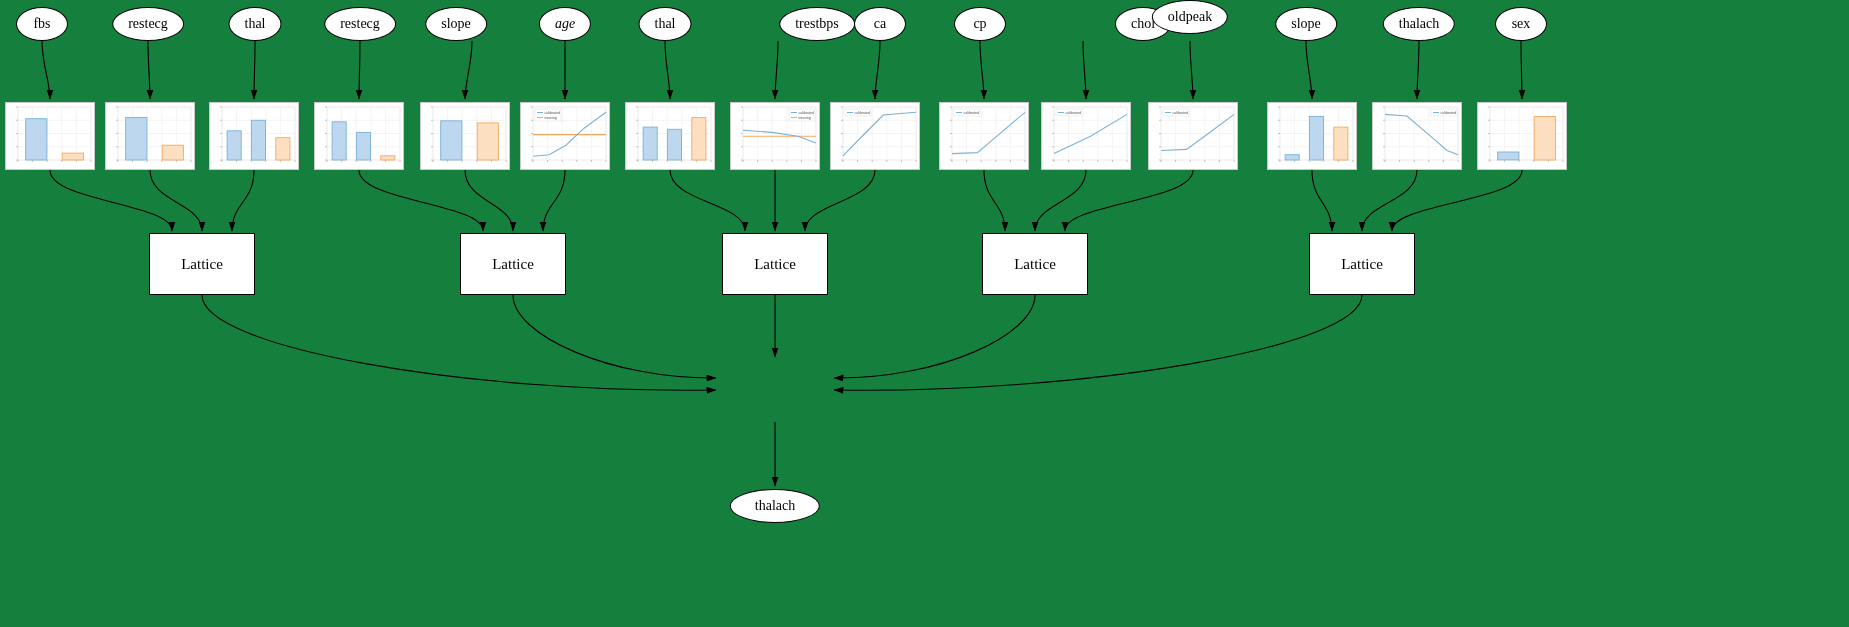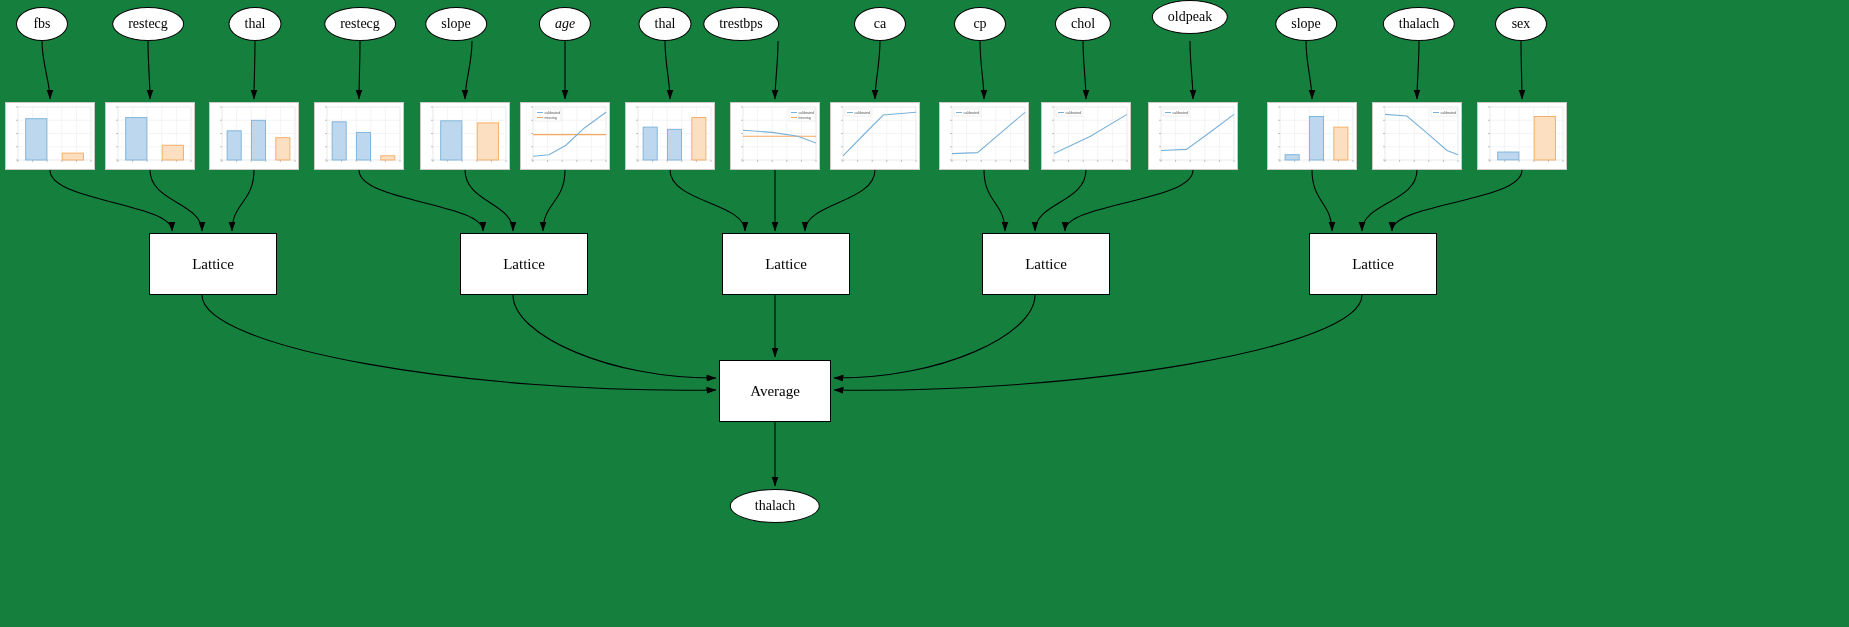--- a/index.html
+++ b/index.html
@@ -6,21 +6,21 @@
   body{background:#ffffff}
   #diagram{position:relative;width:1849px;height:627px;background:#15803d;
            font-family:"Liberation Serif","DejaVu Serif",serif;overflow:hidden}
   #edges{position:absolute;left:0;top:0;width:1849px;height:627px}
   .edge{fill:none;stroke:#000;stroke-width:1.1}
   .node-ellipse{position:absolute;transform:translateX(-50%);height:34px;min-width:52px;
                 padding:0 15px;border:1.2px solid #000;border-radius:50%;background:#fff;
                 display:flex;align-items:center;justify-content:center;font-size:14px;color:#000;white-space:nowrap}
   .chart-box{position:absolute;width:90px;height:68px}
   .chart-box svg{display:block}
-  .node-box{position:absolute;width:128px;height:62px;border:1.2px solid #000;background:#fff;
+  .node-box{position:absolute;width:106px;height:62px;border:1.2px solid #000;background:#fff;
             display:flex;align-items:center;justify-content:center;font-size:15px;color:#000}
   #avg{left:719px;top:360px;width:112px}
   #out{left:775px;top:489px;padding:0 24px}
 </style>
 </head>
 <body>
 
 <div id="diagram">
   <svg id="edges">
     <defs>
@@ -271,21 +271,21 @@
           <line x1="27.6" y1="58" x2="27.6" y2="60" stroke="#999" stroke-width="0.6"></line>
           <line x1="42.2" y1="58" x2="42.2" y2="60" stroke="#999" stroke-width="0.6"></line>
           <line x1="56.8" y1="58" x2="56.8" y2="60" stroke="#999" stroke-width="0.6"></line>
           <line x1="71.4" y1="58" x2="71.4" y2="60" stroke="#999" stroke-width="0.6"></line>
           <line x1="86" y1="58" x2="86" y2="60" stroke="#999" stroke-width="0.6"></line>
           <rect x="18.1" y="25.1" width="14.1" height="32.9" fill="#bdd7ee" stroke="#7ab1d8" stroke-width="0.9"></rect>
           <rect x="42.4" y="27.3" width="14.1" height="30.7" fill="#bdd7ee" stroke="#7ab1d8" stroke-width="0.9"></rect>
           <rect x="66.8" y="15.6" width="14.1" height="42.4" fill="#fcdfc0" stroke="#f4a95f" stroke-width="0.9"></rect>
         </svg>
       </div>
-      <div class="node-ellipse" style="left: 741px; top: 7px; text-align: right;">
+      <div class="node-ellipse" style="left: 817px; top: 7px; text-align: right;">
         <span>trestbps</span>
       </div>
       <div class="chart-box" style="left: 730px; top: 102px;">
         <svg width="90" height="68" viewBox="0 0 90 68">
           <rect x="0.5" y="0.5" width="89" height="67" fill="#fff" stroke="#c9c9c9" stroke-width="1"></rect>
           <rect x="13" y="5" width="73" height="53" fill="#fff" stroke="#e4e4e4" stroke-width="0.8"></rect>
           <line x1="13" y1="18.25" x2="86" y2="18.25" stroke="#efefef" stroke-width="0.7"></line>
           <line x1="13" y1="31.5" x2="86" y2="31.5" stroke="#efefef" stroke-width="0.7"></line>
           <line x1="13" y1="44.75" x2="86" y2="44.75" stroke="#efefef" stroke-width="0.7"></line>
           <line x1="27.6" y1="5" x2="27.6" y2="58" stroke="#efefef" stroke-width="0.7"></line>
@@ -367,21 +367,21 @@
           <line x1="42.2" y1="58" x2="42.2" y2="60" stroke="#999" stroke-width="0.6"></line>
           <line x1="56.8" y1="58" x2="56.8" y2="60" stroke="#999" stroke-width="0.6"></line>
           <line x1="71.4" y1="58" x2="71.4" y2="60" stroke="#999" stroke-width="0.6"></line>
           <line x1="86" y1="58" x2="86" y2="60" stroke="#999" stroke-width="0.6"></line>
           <polyline points="13.0,51.6 38.5,50.6 64.1,28.8 86.0,10.3" fill="none" stroke="#7ab1d8" stroke-width="1.1"></polyline>
           <rect x="15" y="7" width="26" height="7" fill="#fff" stroke="#ddd" stroke-width="0.5"></rect>
           <line x1="17" y1="10.5" x2="23" y2="10.5" stroke="#7ab1d8" stroke-width="1"></line>
           <text x="24.5" y="11.8" font-size="3.6" fill="#555" font-family="Liberation Sans, sans-serif">calibrated</text>
         </svg>
       </div>
-      <div class="node-ellipse" style="left: 1083px; top: 7px;">
+      <div class="node-ellipse" style="left: 1143px; top: 7px;">
         <span>chol</span>
       </div>
       <div class="chart-box" style="left: 1041px; top: 102px;">
         <svg width="90" height="68" viewBox="0 0 90 68">
           <rect x="0.5" y="0.5" width="89" height="67" fill="#fff" stroke="#c9c9c9" stroke-width="1"></rect>
           <rect x="13" y="5" width="73" height="53" fill="#fff" stroke="#e4e4e4" stroke-width="0.8"></rect>
           <line x1="13" y1="18.25" x2="86" y2="18.25" stroke="#efefef" stroke-width="0.7"></line>
           <line x1="13" y1="31.5" x2="86" y2="31.5" stroke="#efefef" stroke-width="0.7"></line>
           <line x1="13" y1="44.75" x2="86" y2="44.75" stroke="#efefef" stroke-width="0.7"></line>
           <line x1="27.6" y1="5" x2="27.6" y2="58" stroke="#efefef" stroke-width="0.7"></line>
@@ -536,20 +536,17 @@
         <span>Lattice</span>
       </div>
       <div class="node-box" style="left: 982px; top: 233px;">
         <span>Lattice</span>
       </div>
       <div class="node-box" style="left: 1309px; top: 233px;">
         <span>Lattice</span>
       </div>
     </div>
 
-  <div class="node-box" id="avg">
-    <span>Average</span>
-  </div>
 
   <div class="node-ellipse" id="out">
     <span>thalach</span>
   </div>
 </div>
 
 </body></html>

